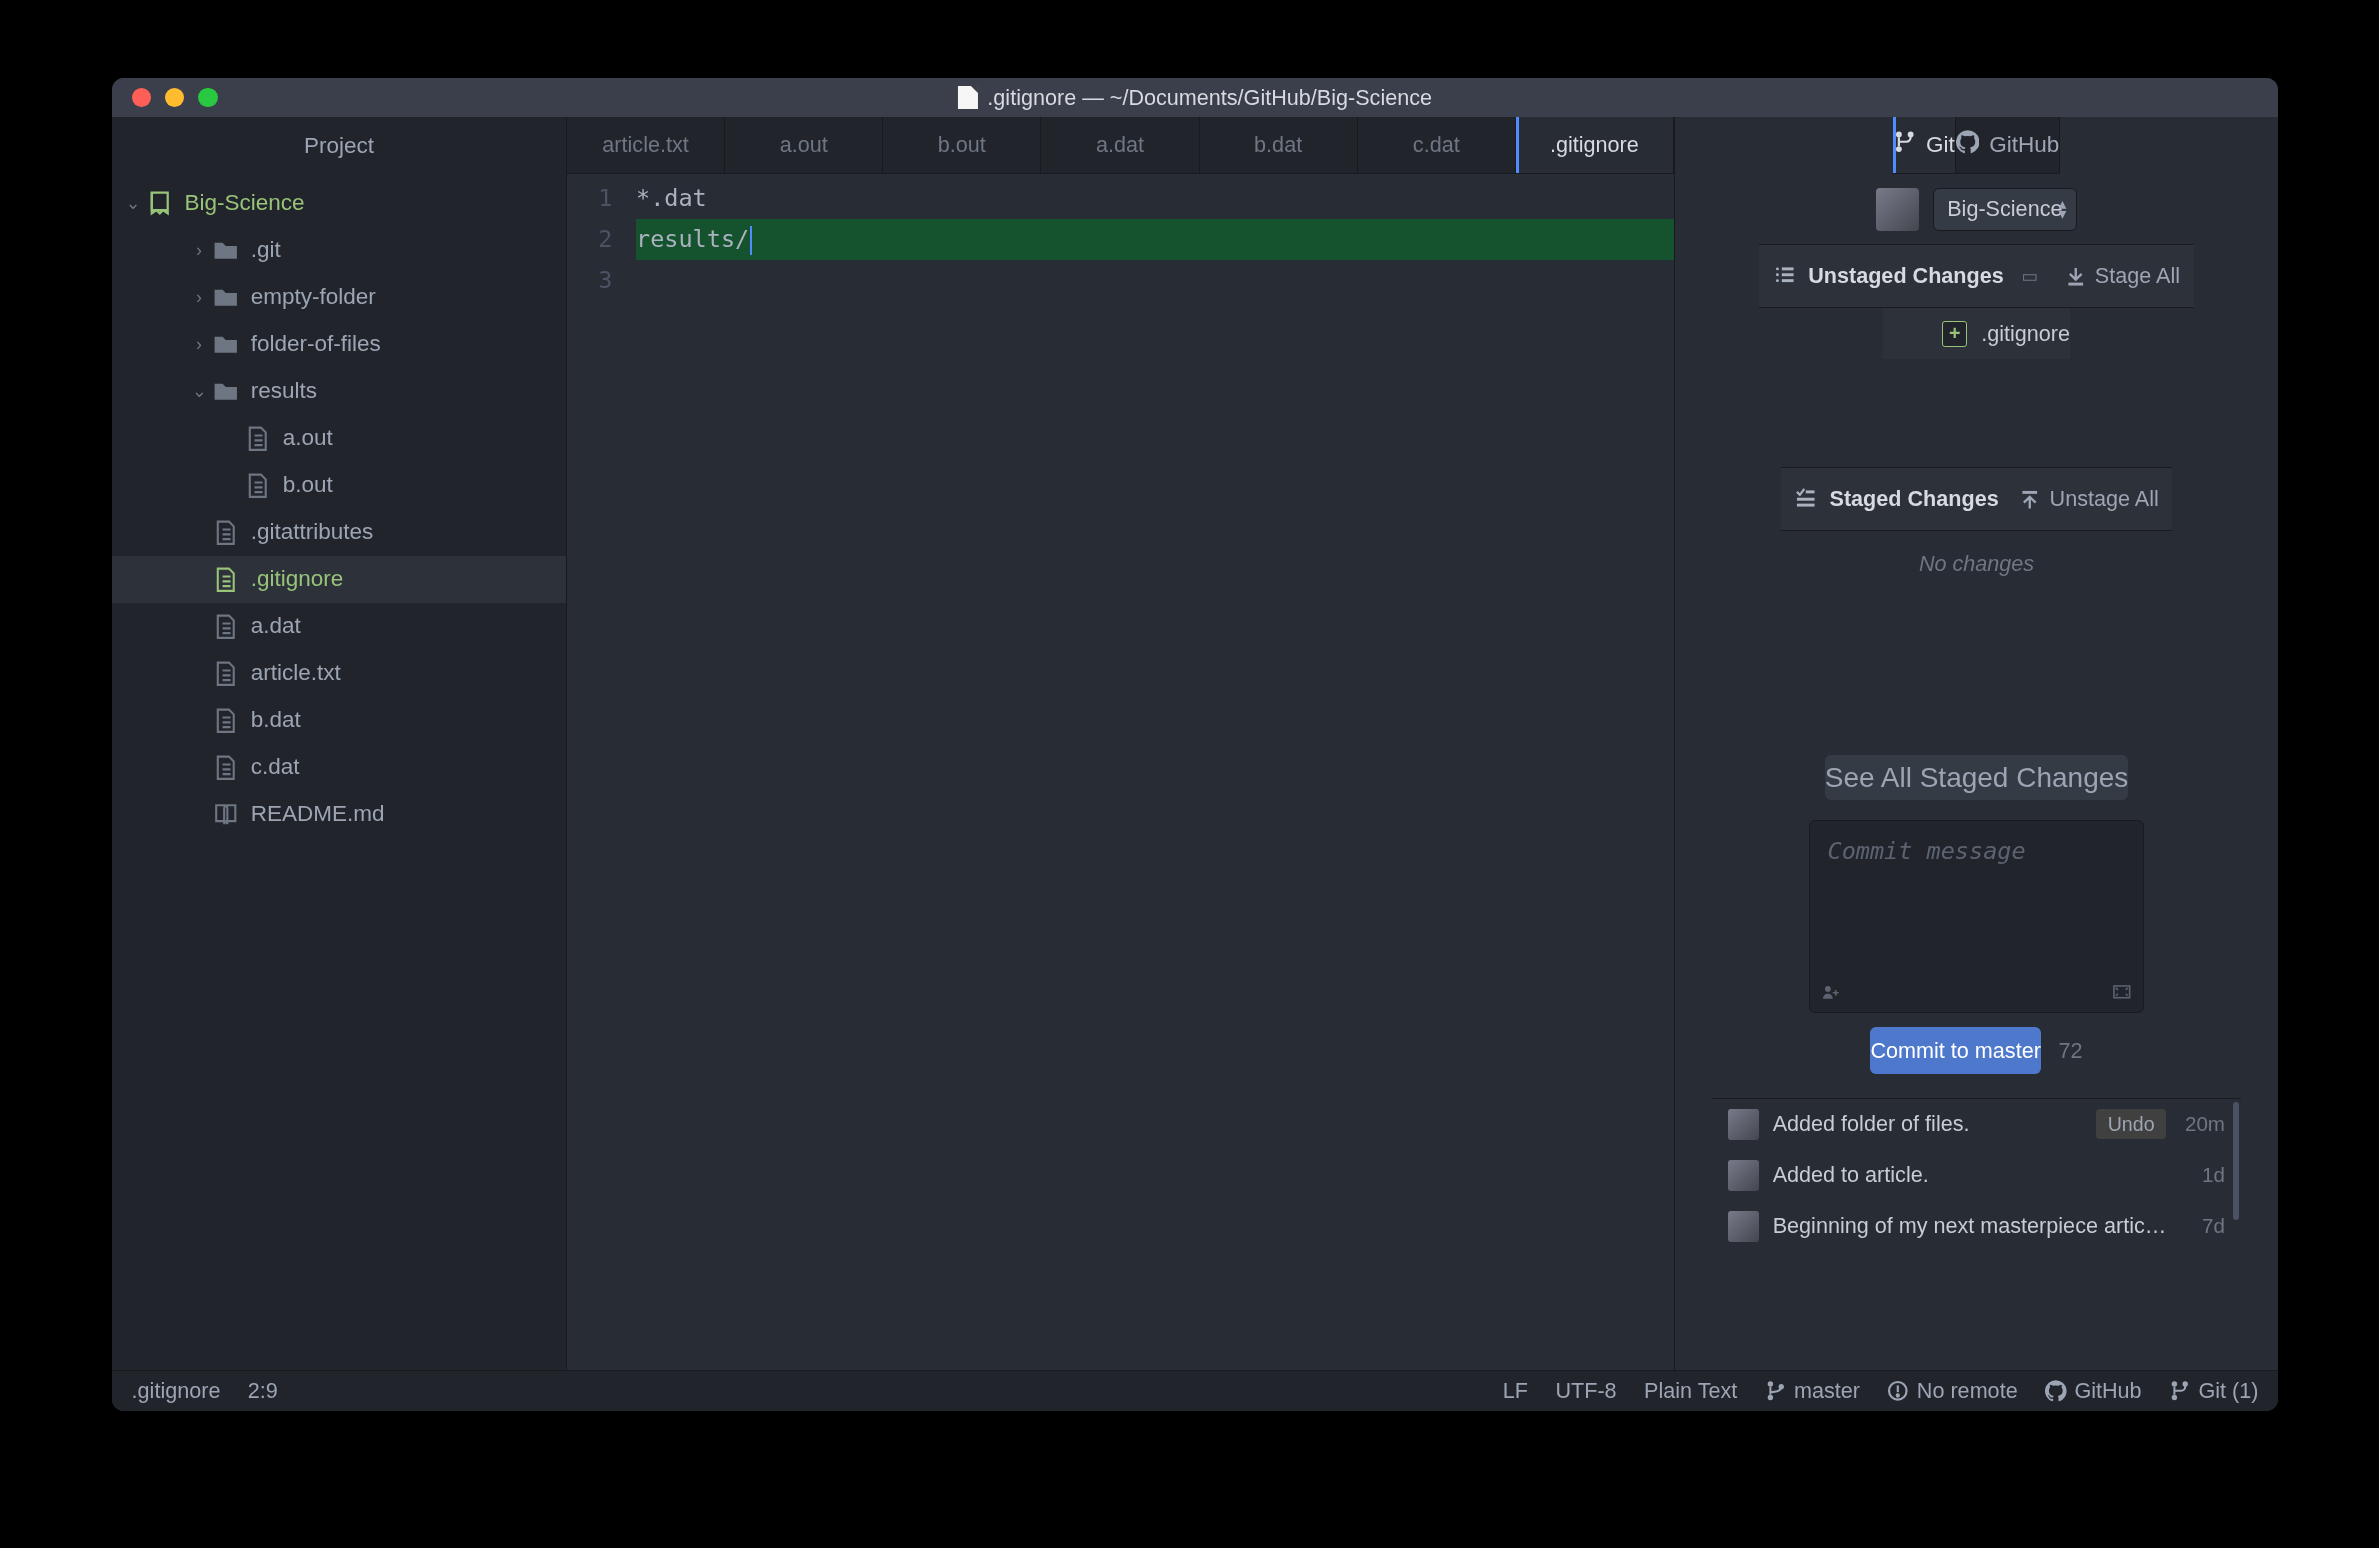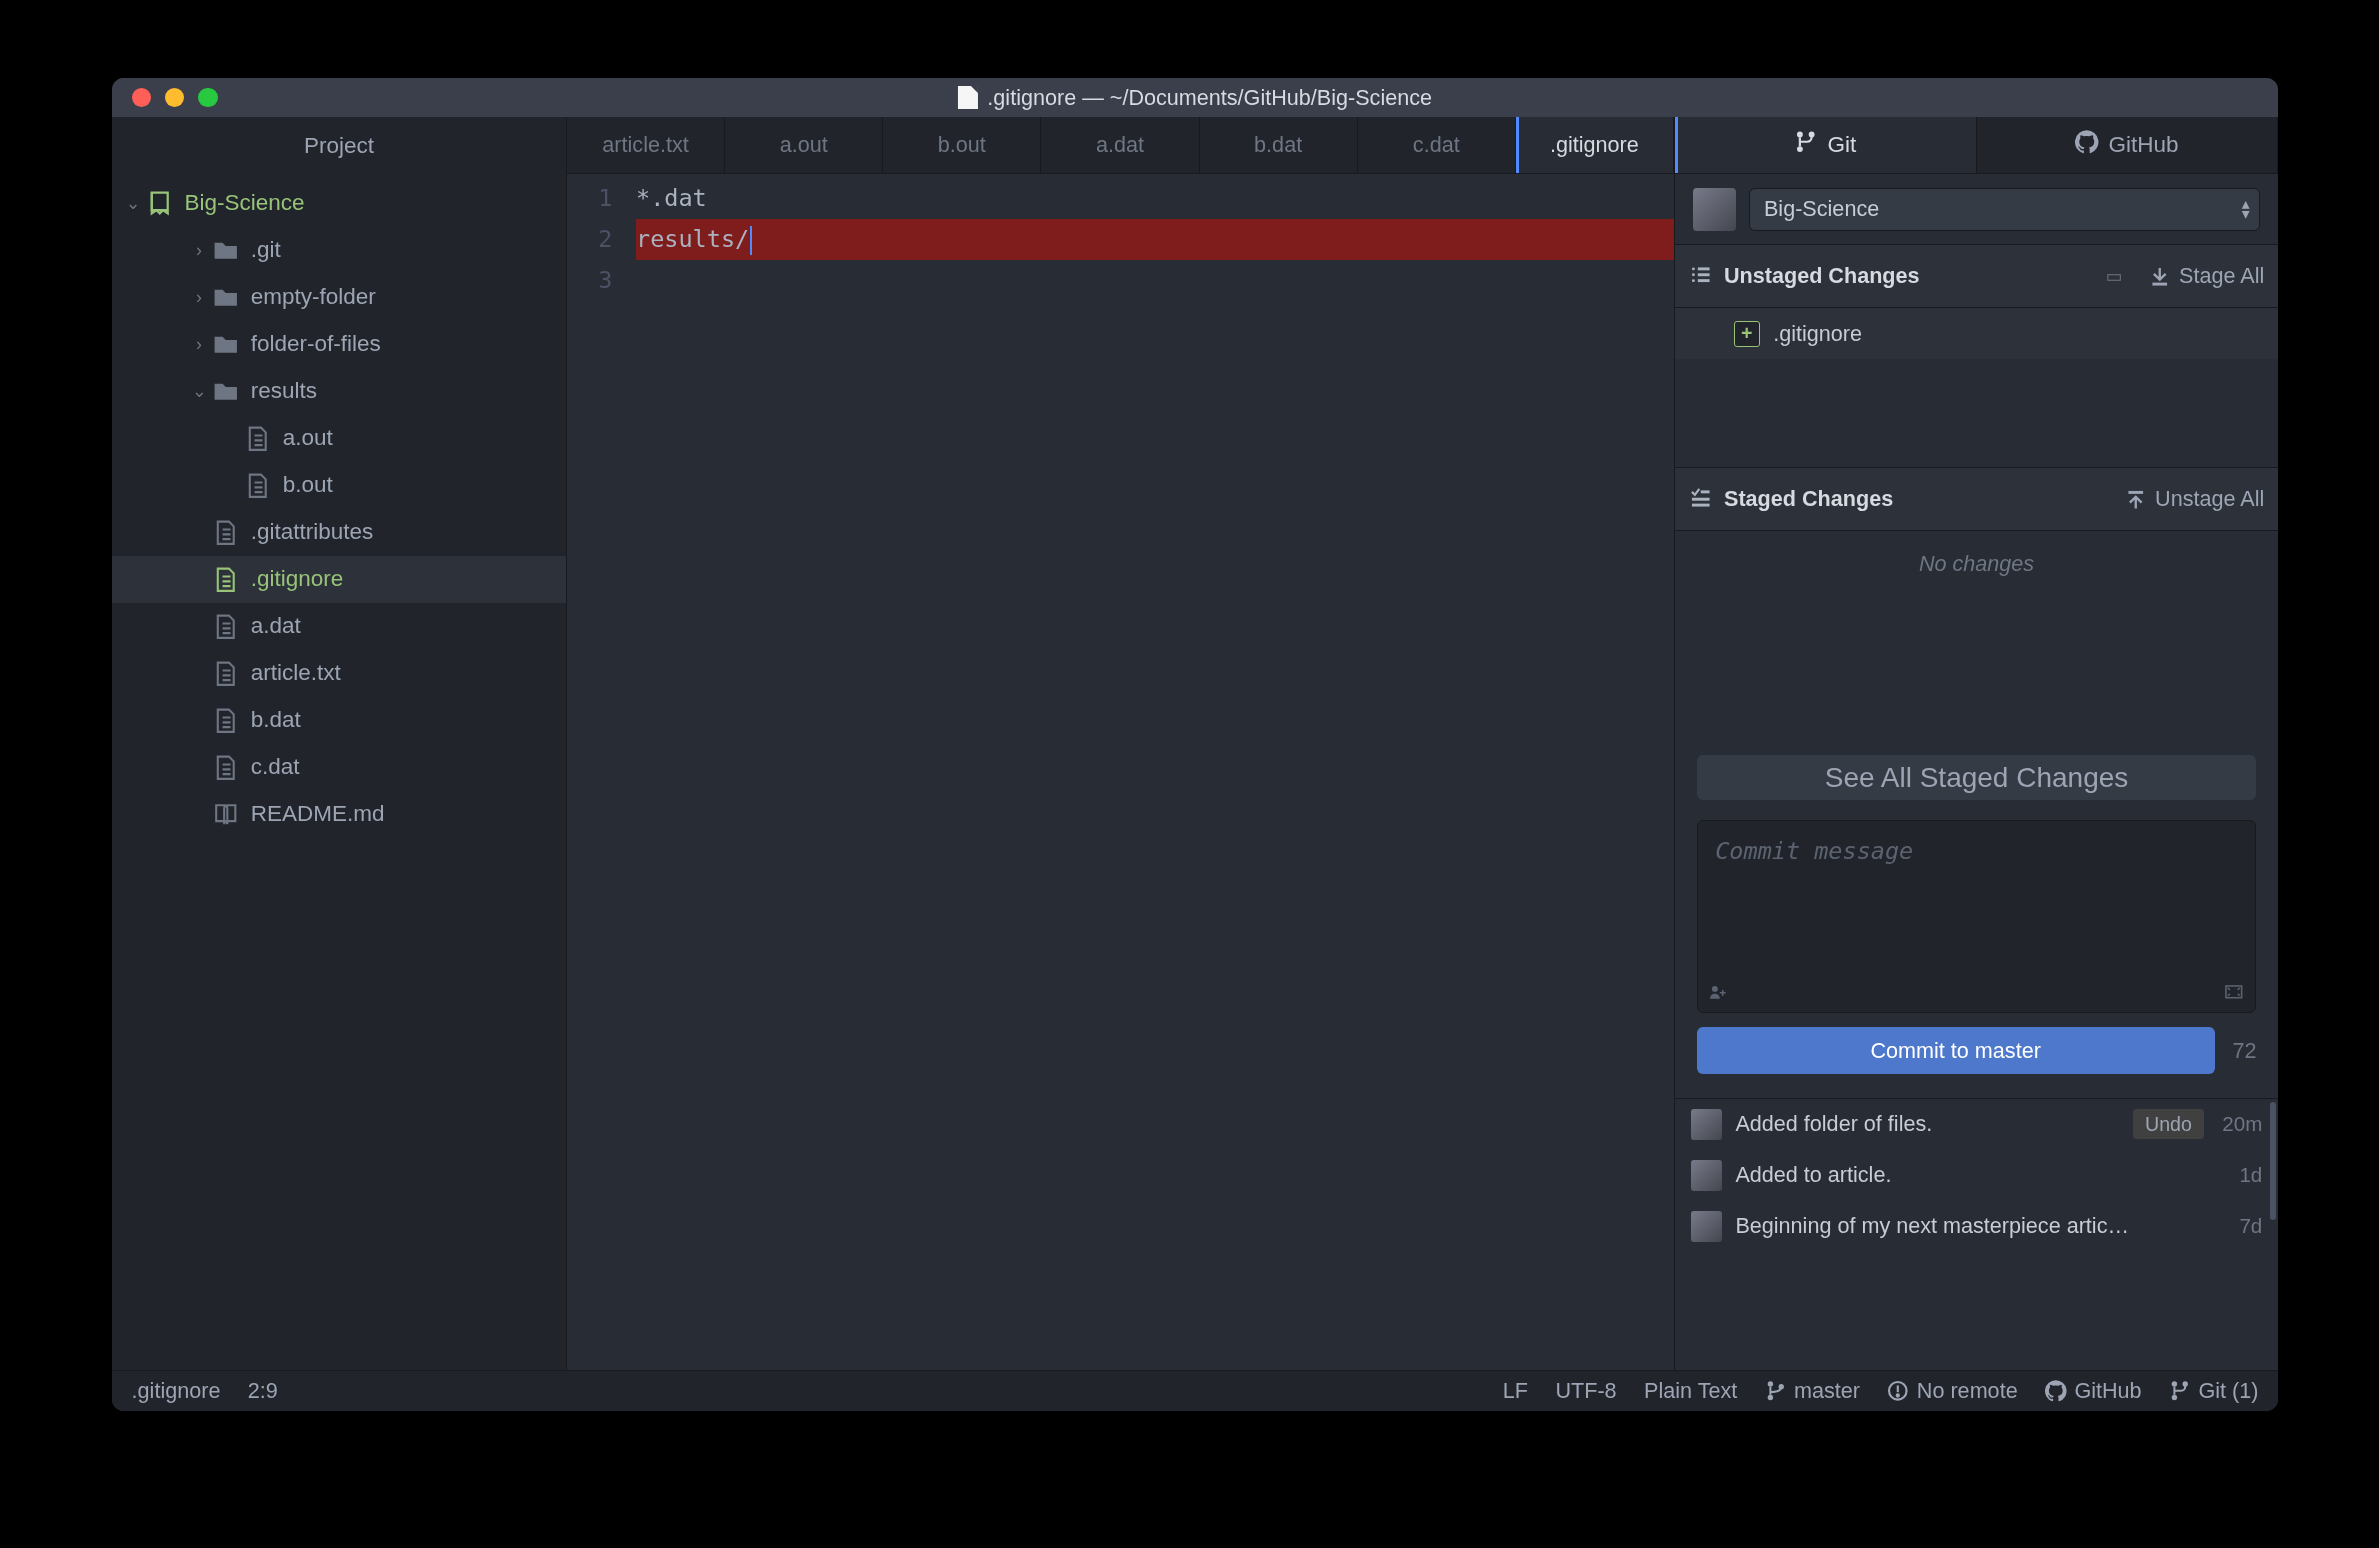--- a/index.html
+++ b/index.html
@@ -177,38 +177,39 @@
     padding-top: 3.9px;
     color: #abb2bf;
     position: relative;
   }
   .code-line {
     position: relative;
     padding-right: 9.8px;
     height: 41px;
   }
   .code-line.current {
-    background: #7f1d1d;
+    background: #14532d;
   }
   .cursor {
     display: inline-block;
     width: 2px;
     height: 29px;
     background: #528bff;
     vertical-align: middle;
     margin-left: 1px;
   }
 
   
   .right-col {
     width: 604px;
     background: #282c34;
     border-left: 1px solid #181a1f;
     display: flex;
     flex-direction: column;
+    align-items: center;
   }
   .right-tabs {
     height: 57px;
     display: flex;
     background: #21252b;
     border-bottom: 1px solid #181a1f;
   }
   .right-tab {
     flex: 1;
     display: flex;

